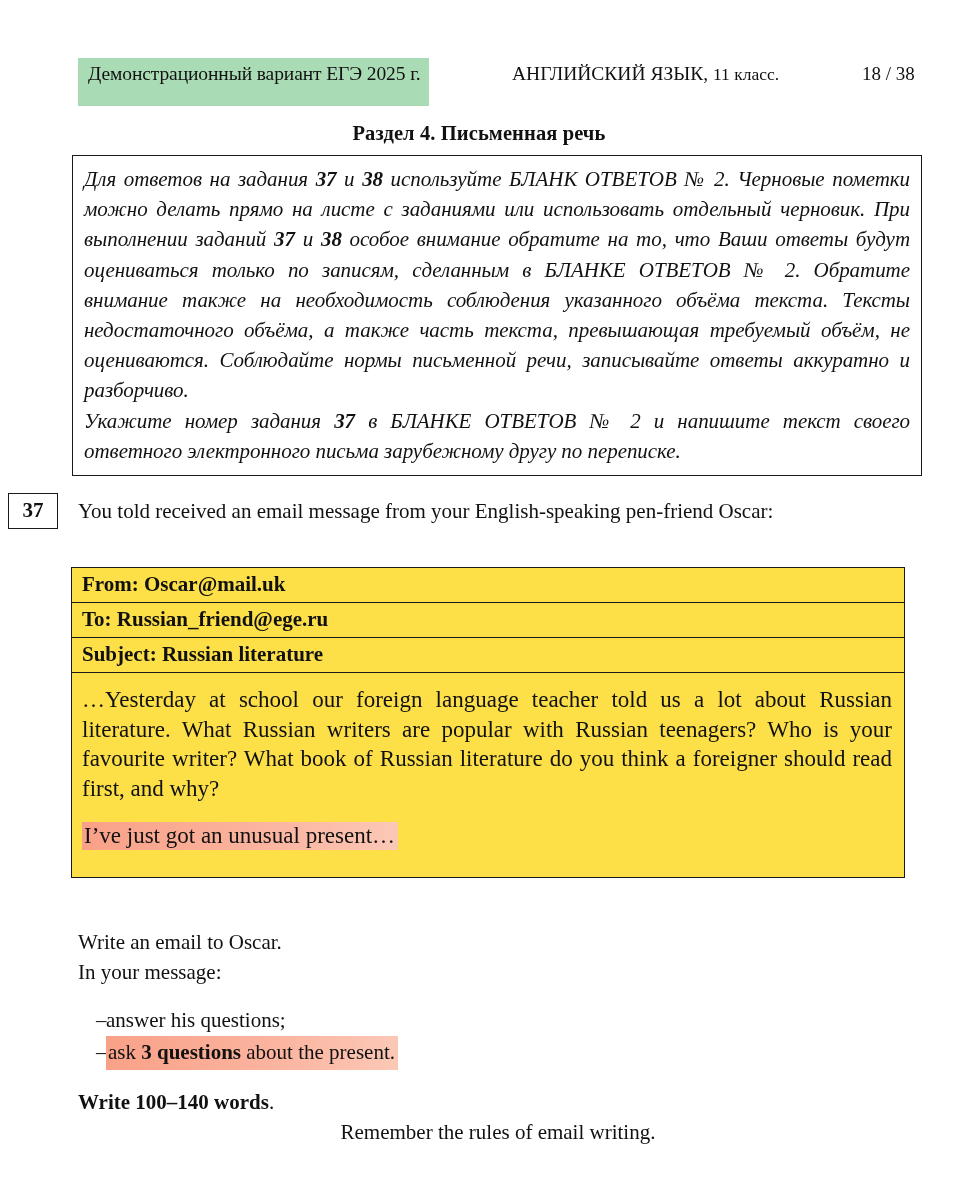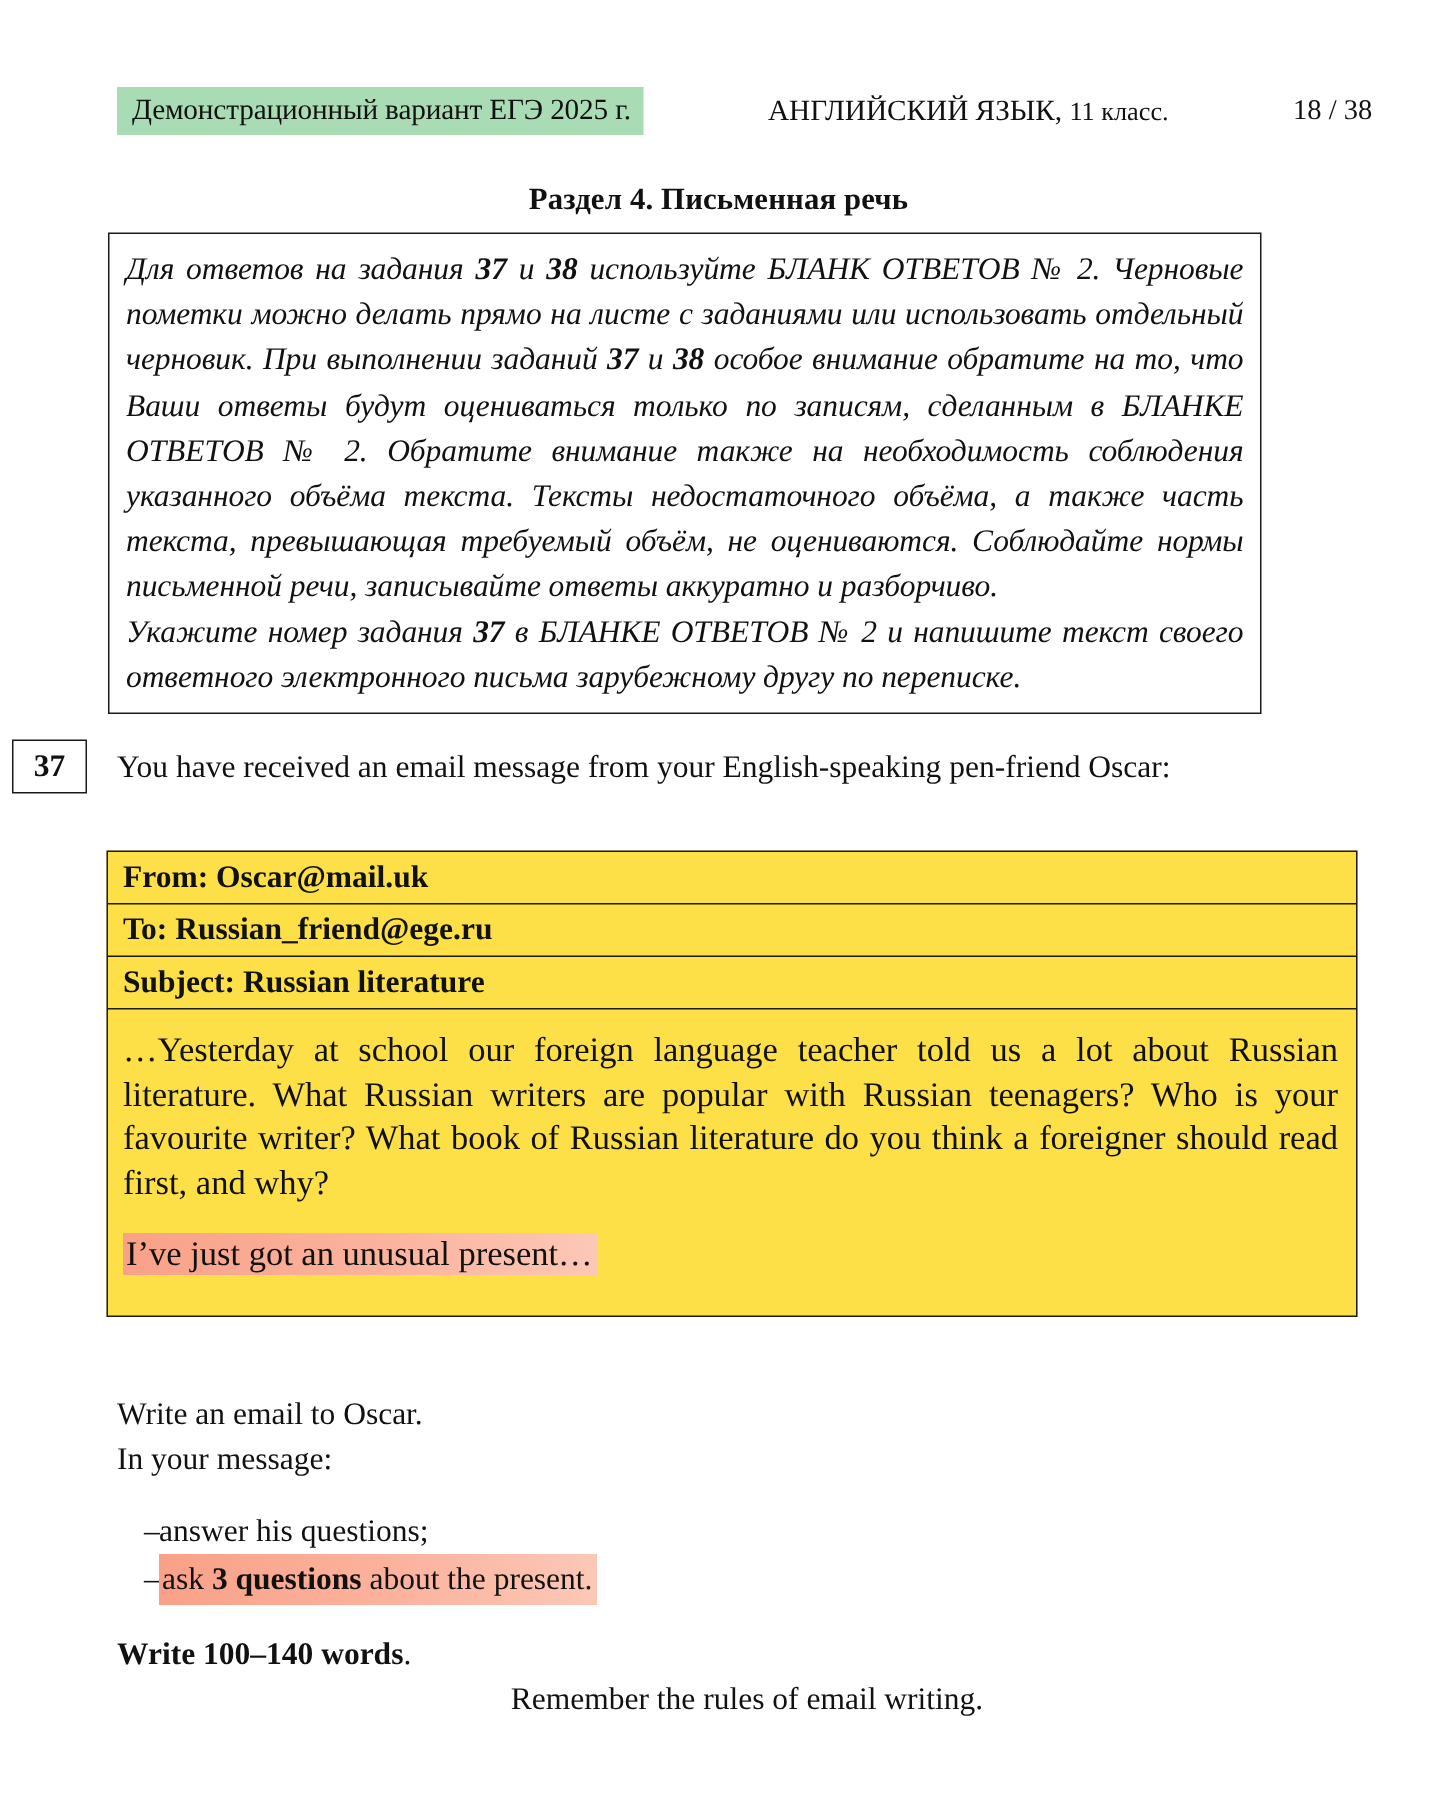--- a/index.html
+++ b/index.html
@@ -23,21 +23,21 @@
     top: 58px;
     width: 958px;
     height: 36px;
   }
   .exam-variant {
     position: absolute;
     left: 78px;
     top: 0;
     height: 32px;
     line-height: 32px;
-    padding: 0 8px 0 10px;
+    padding: 0 8px 16px 10px;
     background: #a9dcb4;
     font-size: 19.5px;
     font-family: "Liberation Serif", serif;
     white-space: nowrap;
     letter-spacing: -0.1px;
   }
   .subject-line {
     position: absolute;
     left: 512px;
     top: 0;
@@ -69,21 +69,21 @@
     font-size: 20.5px;
     font-weight: bold;
     letter-spacing: 0.1px;
   }
 
   
   .instruction-box {
     position: absolute;
     left: 72px;
     top: 155px;
-    width: 769px;
+    width: 850px;
     border: 1.6px solid #1a1a1a;
     box-sizing: border-box;
     padding: 8px 11px 9px 11px;
     background: #fff;
   }
   .instruction-box p {
     margin: 0;
     font-style: italic;
     font-size: 21px;
     line-height: 30.2px;
@@ -221,21 +221,21 @@
 </div>
 
 <div class="section-title">Раздел 4. Письменная речь</div>
 
 <div class="instruction-box">
   <p><span>Для ответов на задания </span><b>37</b><span> и </span><b>38</b><span> используйте БЛАНК ОТВЕТОВ № 2. Черновые пометки можно делать прямо на листе с заданиями или использовать отдельный черновик. При выполнении заданий </span><b>37</b><span> и </span><b>38</b><span> особое внимание обратите на то, что Ваши ответы будут оцениваться только по записям, сделанным в БЛАНКЕ ОТВЕТОВ № 2. Обратите внимание также на необходимость соблюдения указанного объёма текста. Тексты недостаточного объёма, а также часть текста, превышающая требуемый объём, не оцениваются. Соблюдайте нормы письменной речи, записывайте ответы аккуратно и разборчиво.</span></p>
   <p class="last-para"><span>Укажите номер задания </span><b>37</b><span> в БЛАНКЕ ОТВЕТОВ № 2 и напишите текст своего ответного электронного письма зарубежному другу по переписке.</span></p>
 </div>
 
 <div class="task-number-box">37</div>
-<div class="task-prompt">You have received an email message from your English-speaking pen-friend Oscar:</div>
+<div class="task-prompt">You told received an email message from your English-speaking pen-friend Oscar:</div>
 
 <div class="email-box">
   <div class="email-field-row">
     <span>From:</span>
     <span>Oscar@mail.uk</span>
   </div>
   <div class="email-field-row">
     <span>To:</span>
     <span>Russian_friend@ege.ru</span>
   </div>

